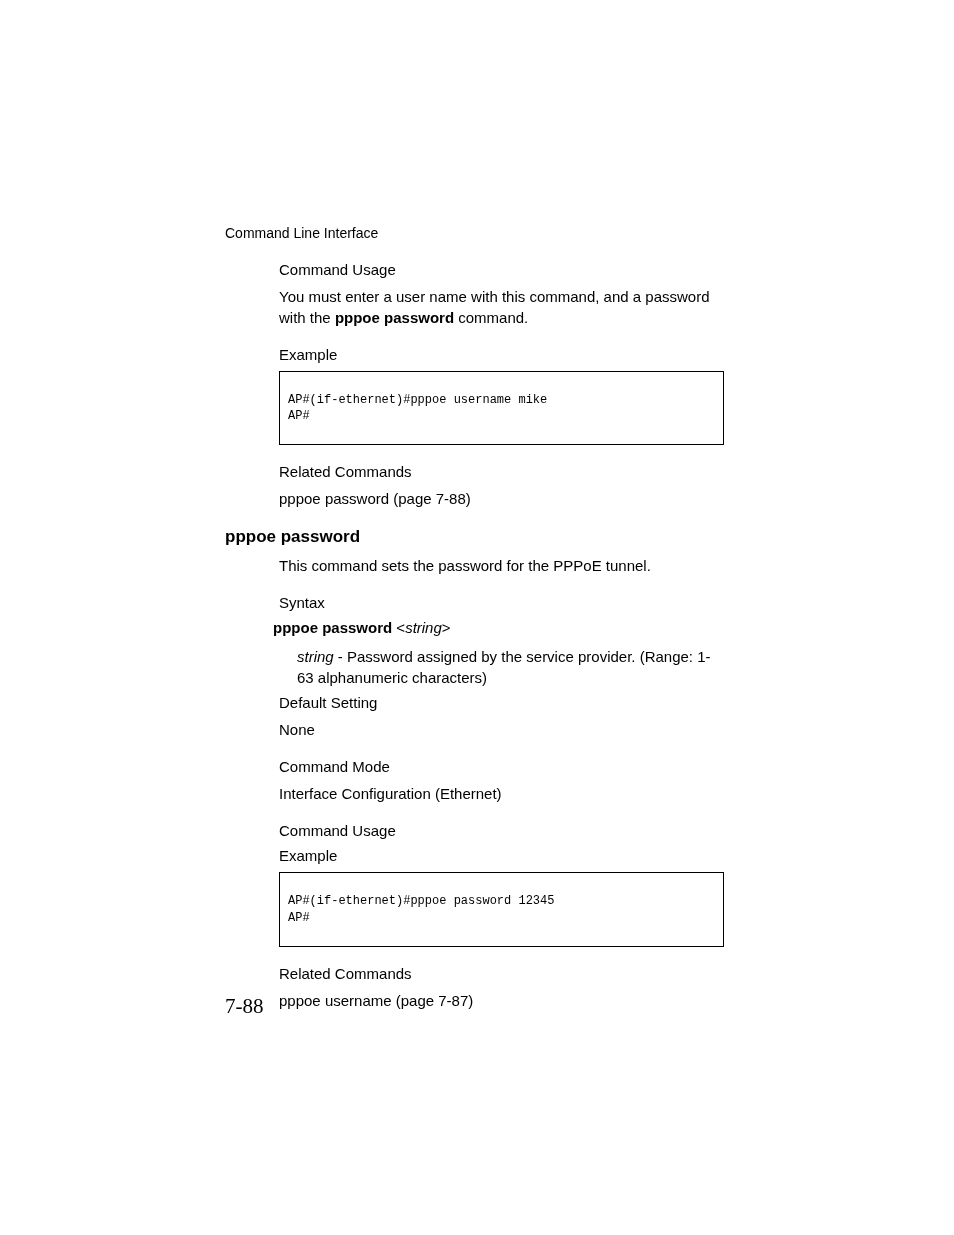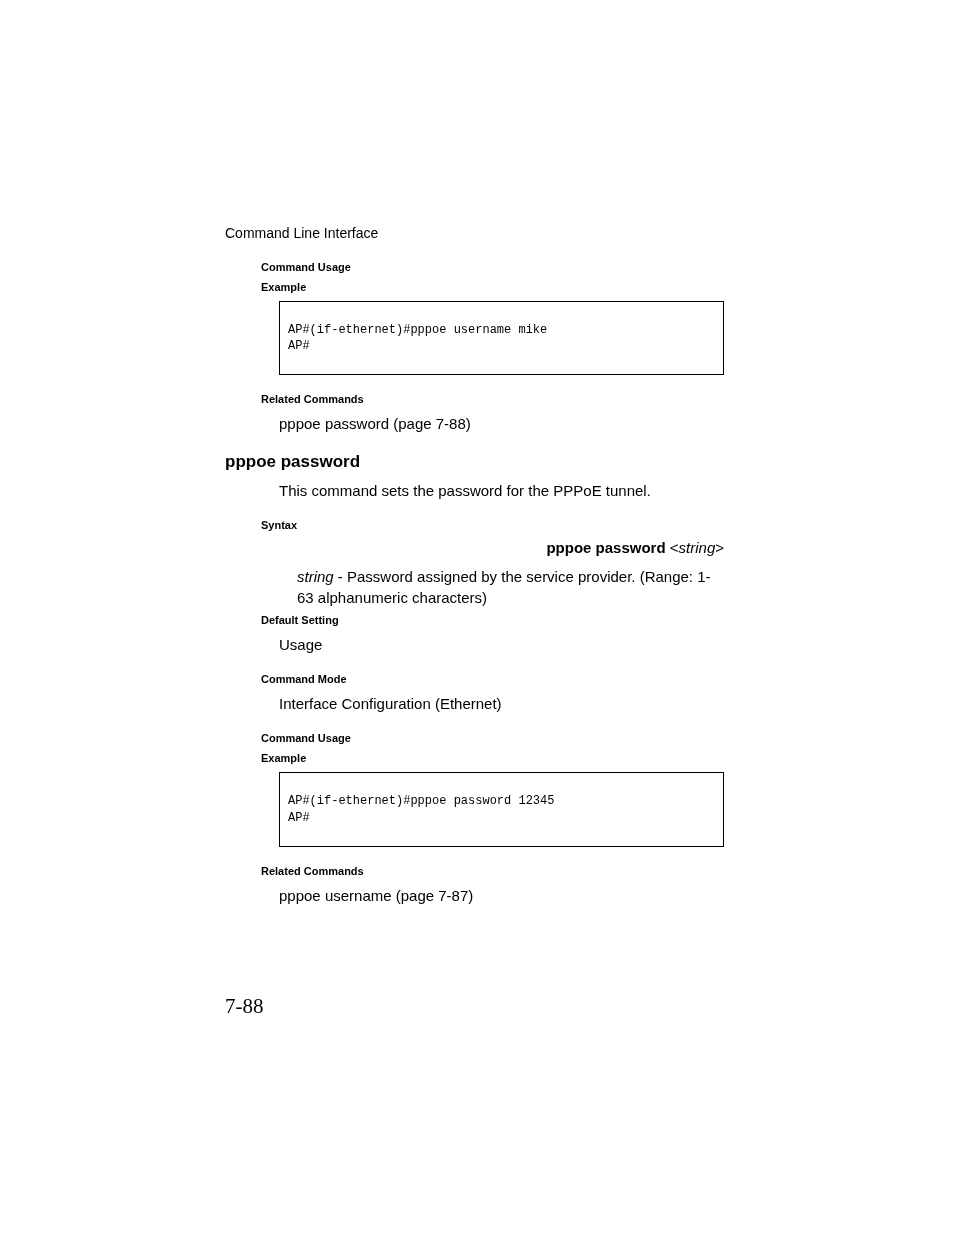--- a/index.html
+++ b/index.html
@@ -14,23 +14,23 @@
     }
     .page {
       padding: 225px 230px 0 225px;
     }
     .chapter-title {
       font-size: 14px;
       font-weight: normal;
       margin-bottom: 20px;
     }
     .section-heading {
-      font-weight: bold;
-      font-size: 11px;
-      margin-left: 36px;
+      font-weight: normal;
+      font-size: 15px;
+      margin-left: 54px;
       margin-bottom: 8px;
     }
     .body-text {
       font-size: 15px;
       margin-left: 54px;
       margin-bottom: 18px;
       line-height: 1.4;
     }
     .body-text .bold {
       font-weight: bold;
@@ -46,23 +46,22 @@
       line-height: 1.35;
       white-space: pre;
     }
     .command-title {
       font-weight: bold;
       font-size: 17px;
       margin-left: 0;
       margin-bottom: 8px;
     }
     .syntax-line {
-      margin-left: 37px;
+      margin-left: 48px;
       margin-bottom: 10px;
-      text-align: right;
     }
     .syntax-line .bold {
       font-weight: bold;
     }
     .syntax-line .italic {
       font-style: italic;
     }
     .param-desc {
       margin-left: 72px;
       margin-bottom: 6px;
@@ -79,41 +78,44 @@
       font-family: Liberation Serif, serif;
     }
   </style>
 </head>
 <body>
 
 <div class="page">
   <div class="chapter-title">Command Line Interface</div>
 
   <div class="section-heading">Command Usage</div>
+  <div class="body-text">
+    <span>You must enter a user name with this command, and a password with the </span><span class="bold">pppoe password</span><span> command.</span>
+  </div>
 
   <div class="section-heading">Example</div>
   <div class="code-box">AP#(if-ethernet)#pppoe username mike
 AP#</div>
 
   <div class="section-heading">Related Commands</div>
   <div class="body-text">pppoe password (page 7-88)</div>
 
   <div class="command-title">pppoe password</div>
   <div class="body-text">This command sets the password for the PPPoE tunnel.</div>
 
   <div class="section-heading">Syntax</div>
   <div class="syntax-line">
     <span class="bold">pppoe password</span><span> &lt;</span><span class="italic">string</span><span>&gt;</span>
   </div>
   <div class="param-desc">
     <span class="italic">string</span><span> - Password assigned by the service provider. (Range: 1-63 alphanumeric characters)</span>
   </div>
 
   <div class="section-heading">Default Setting</div>
-  <div class="body-text">Usage</div>
+  <div class="body-text">None</div>
 
   <div class="section-heading">Command Mode</div>
   <div class="body-text">Interface Configuration (Ethernet)</div>
 
   <div class="section-heading">Command Usage</div>
 
   <div class="section-heading">Example</div>
   <div class="code-box">AP#(if-ethernet)#pppoe password 12345
 AP#</div>
 

